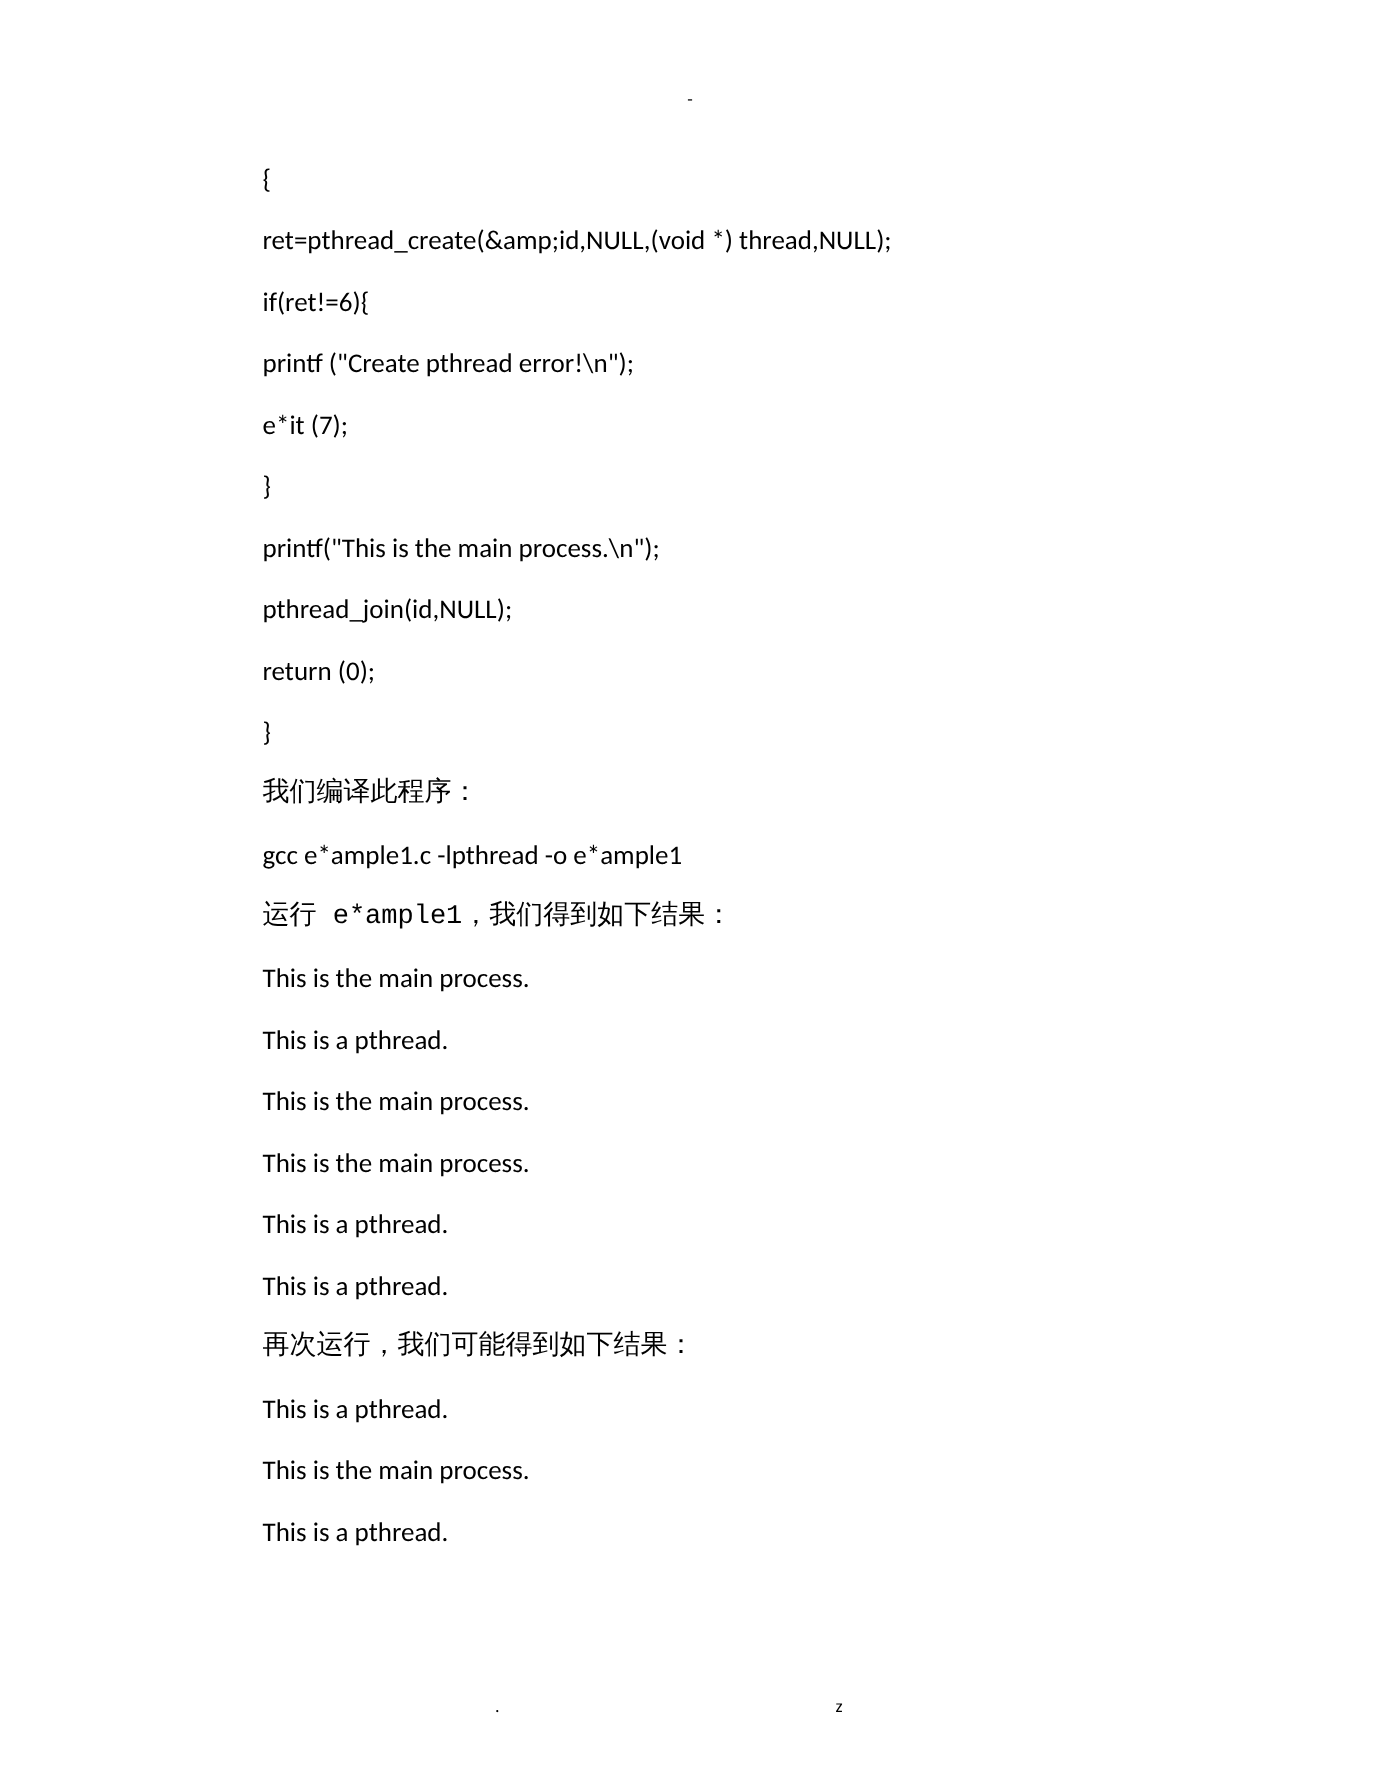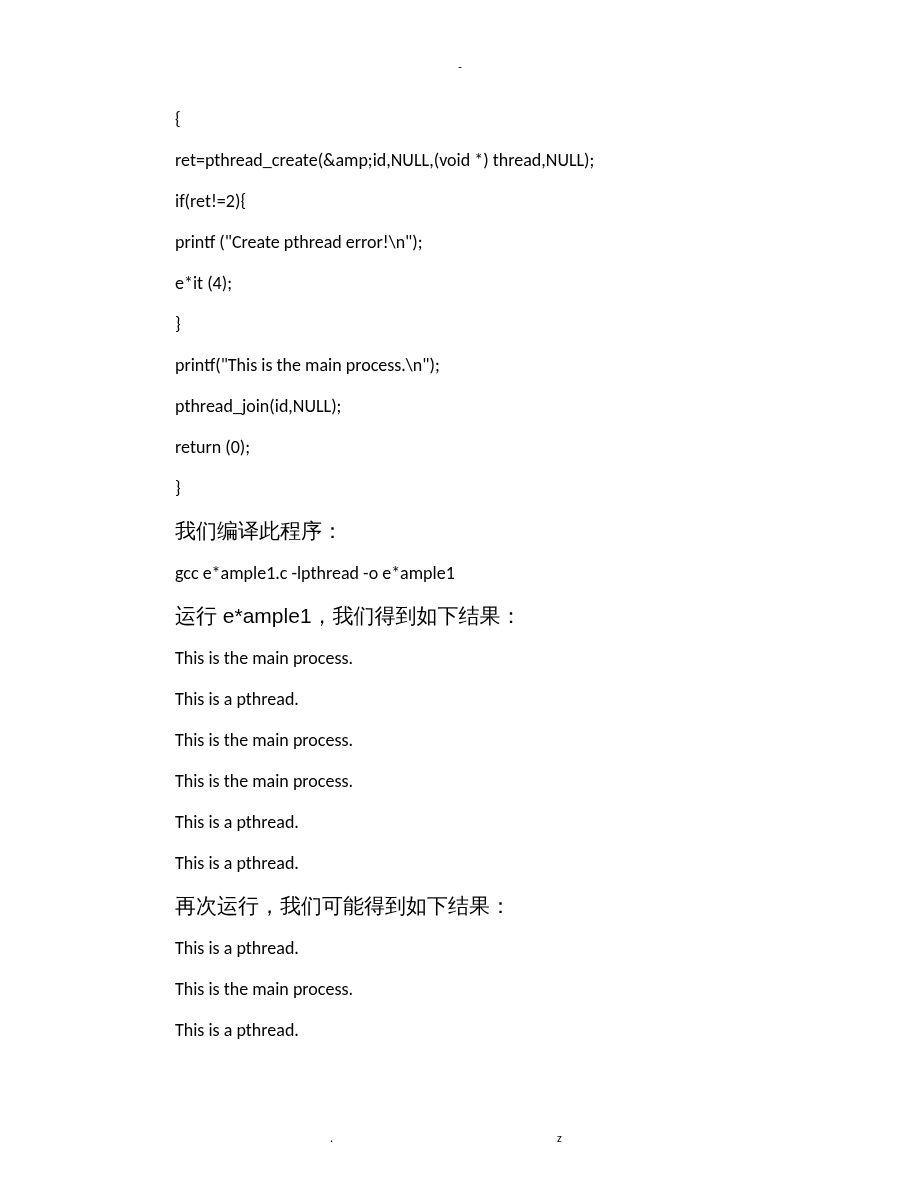--- a/index.html
+++ b/index.html
@@ -32,22 +32,22 @@
     margin-top: 50px;
     font-size: 18px;
     line-height: 1.0;
   }
   .content p {
     margin: 0 0 23px 0;
     white-space: pre;
     font-family: "Calibri", "Helvetica Neue", Arial, sans-serif;
   }
   .content p.cjk {
-    font-family: Liberation Sans, sans-serif;
-    font-size: 21px;
+    font-family: Liberation Mono, monospace;
+    font-size: 18px;
   }
   .footer {
     position: absolute;
     bottom: 60px;
     left: 0;
     width: 920px;
     font-size: 12px;
     color: #000;
   }
   .footer .dot {
@@ -61,23 +61,23 @@
 </style>
 </head>
 <body>
 
 <div class="page">
   <div class="top-mark">-</div>
 
   <div class="content">
     <p>{</p>
     <p>ret=pthread_create(&amp;amp;id,NULL,(void *) thread,NULL);</p>
-    <p>if(ret!=2){</p>
+    <p>if(ret!=6){</p>
     <p>printf ("Create pthread error!\n");</p>
-    <p>e*it (4);</p>
+    <p>e*it (7);</p>
     <p>}</p>
     <p>printf("This is the main process.\n");</p>
     <p>pthread_join(id,NULL);</p>
     <p>return (0);</p>
     <p>}</p>
     <p class="cjk">我们编译此程序：</p>
     <p>gcc e*ample1.c -lpthread -o e*ample1</p>
     <p class="cjk">运行 e*ample1，我们得到如下结果：</p>
     <p>This is the main process.</p>
     <p>This is a pthread.</p>

